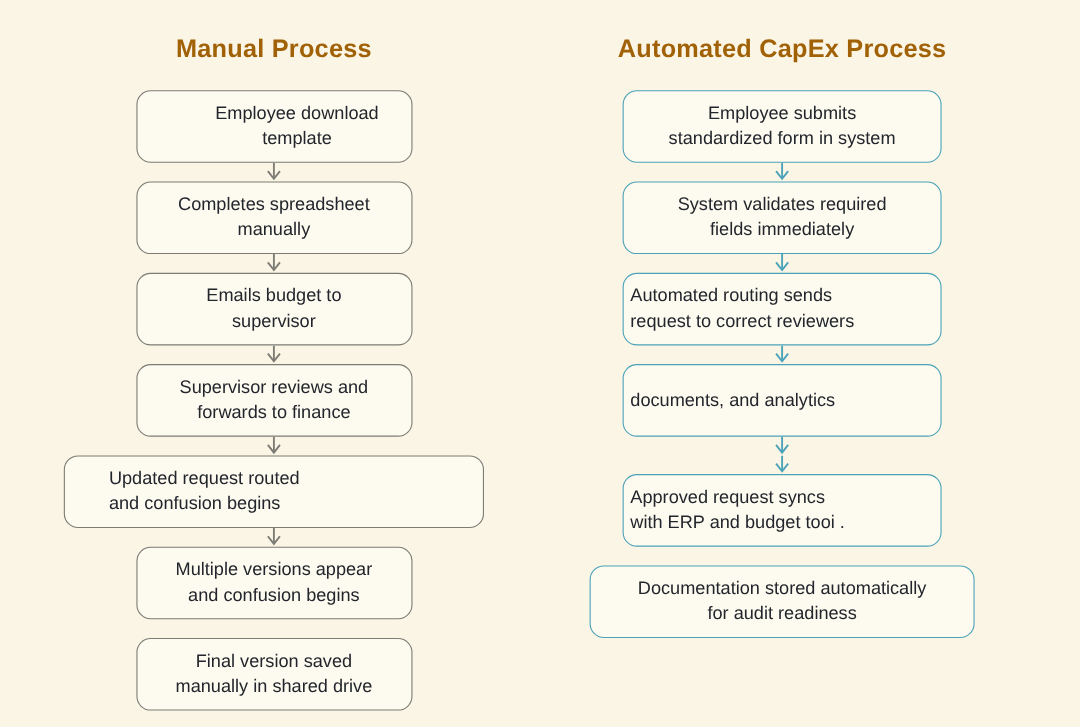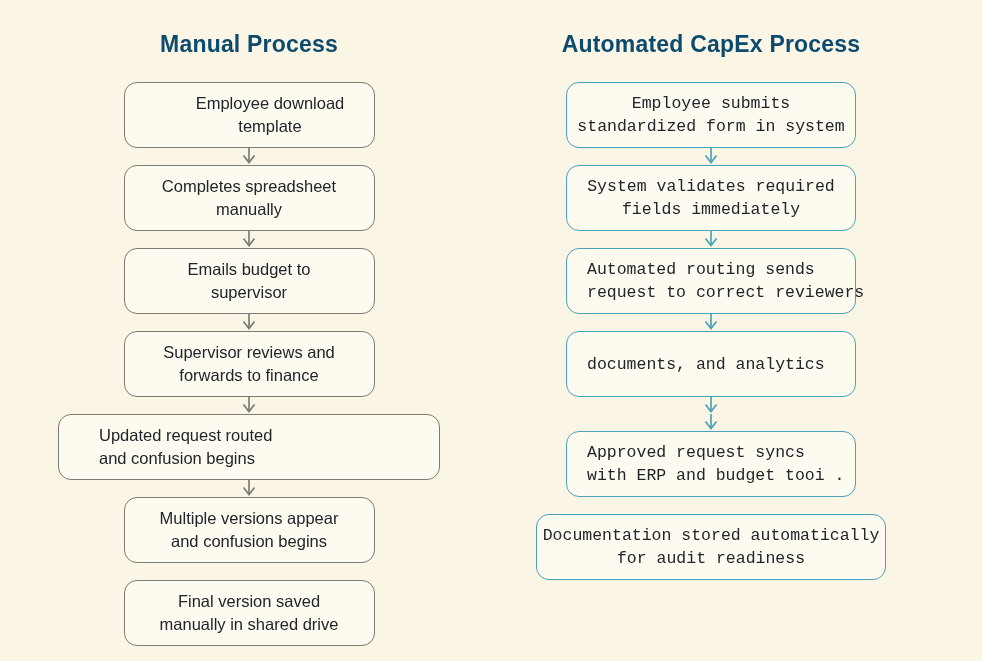--- a/index.html
+++ b/index.html
@@ -26,46 +26,46 @@
   }
   #col-manual   { left: 74px;  }
   #col-automated{ left: 536px; }
 
   .column-title {
     font-size: 23px;
     font-weight: 700;
     line-height: 32px;
     letter-spacing: 0.2px;
     margin-bottom: 22px;
-    color: #0c4a6e;
+    color: #a16207;
     white-space: nowrap;
   }
 
   .step-box {
     box-sizing: border-box;
     flex-shrink: 0;
     height: 66px;
     border: 1.7px solid #7C7C75;
     border-radius: 13px;
     background: #FDFAEF;
     display: flex;
     flex-direction: column;
     justify-content: center;
     align-items: center;
     font-size: 16.5px;
     line-height: 23px;
     width: 251px;
   }
-  #col-automated .step-box { width: 290px; font-family: Liberation Mono, monospace; }
+  #col-automated .step-box { width: 290px; }
   #col-manual    .step-box.wide { width: 382px; }
   #col-automated .step-box.wide { width: 350px; }
 
   .step-box.align-left { align-items: flex-start; }
   #col-manual    .step-box.align-left { padding-left: 40px; }
-  #col-automated .step-box.align-left { padding-left: 20px; }
+  #col-automated .step-box.align-left { padding-left: 6px; }
 
   .step-line { white-space: nowrap; }
 
   .flow-arrow {
     flex-shrink: 0;
     height: 17px;
     width: 20px;
     display: block;
   }
   .flow-spacer {

